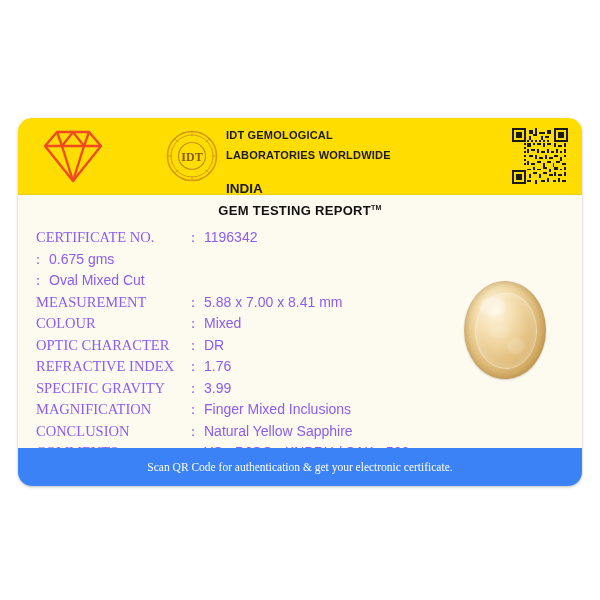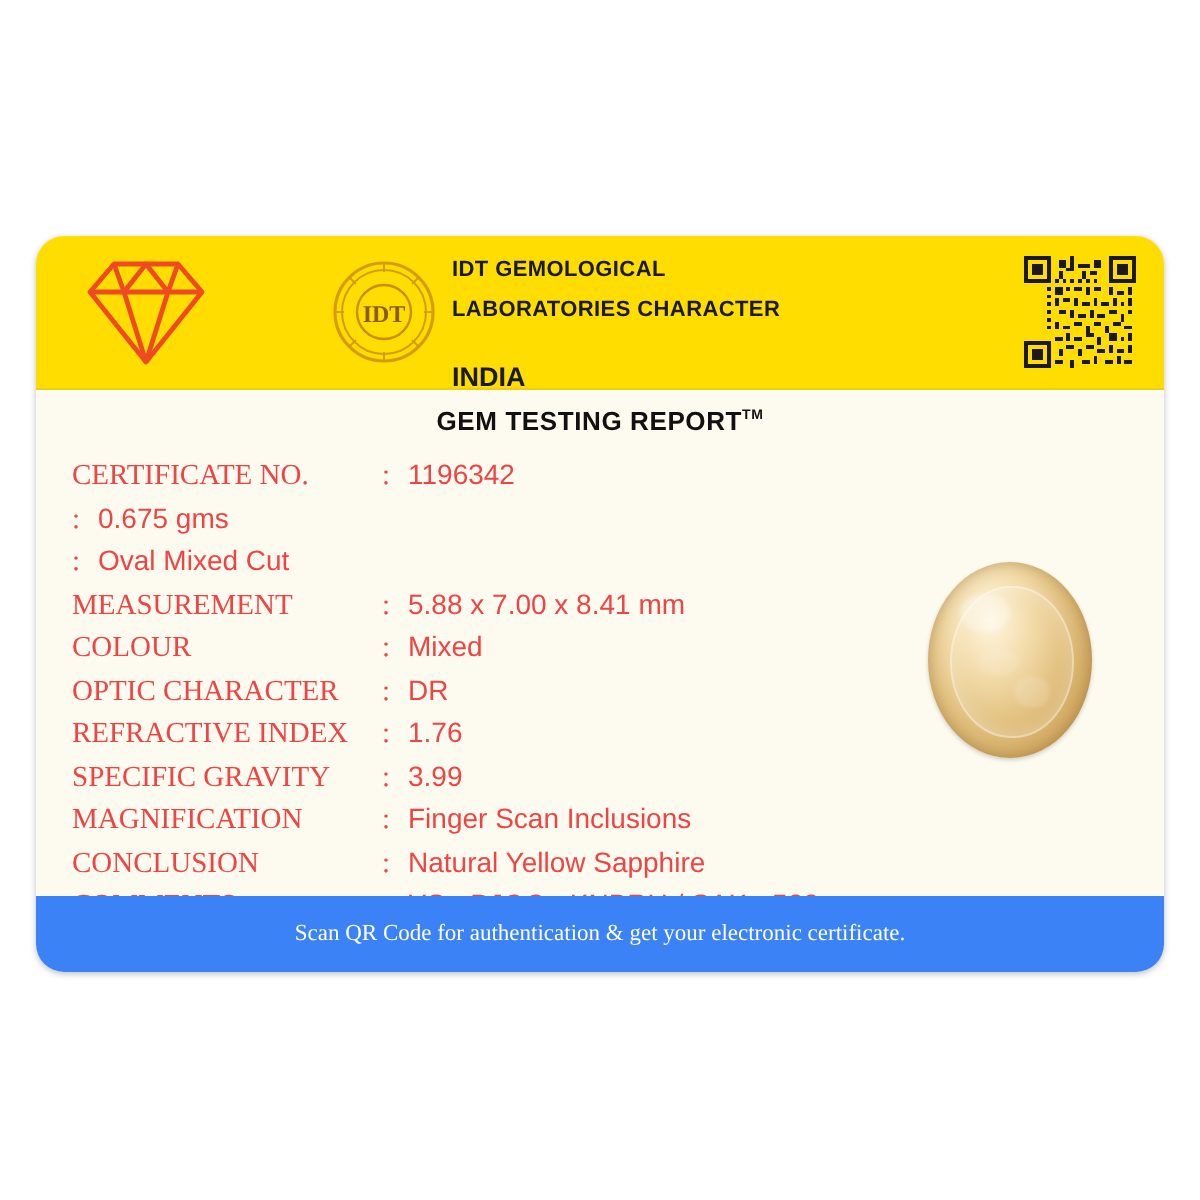--- a/index.html
+++ b/index.html
@@ -104,21 +104,21 @@
     left: 18px;
     top: 34px;
     width: 430px;
   }
 
   .field-row {
     display: flex;
     align-items: baseline;
     height: 21.5px;
     font-size: 13.5px;
-    color: #ef4444;
+    color: #8b5cf6;
   }
   .field-label {
     width: 155px;
     white-space: nowrap;
     font-family: "Liberation Serif", serif;
     font-size: 14.5px;
   }
   .field-colon {
     width: 13px;
     font-family: "Liberation Serif", serif;
@@ -210,21 +210,21 @@
         <path d="M9 9 L12 12"></path>
           <path d="M40 40 L43 43"></path>
         <path d="M43 9 L40 12"></path>
           <path d="M12 40 L9 43"></path>
       </g>
       <text x="26" y="31" text-anchor="middle" font-family="Liberation Serif, serif" font-size="12" font-weight="bold" fill="#8a5a05">IDT</text>
     </svg>
 
     <div id="header-text">
       <div class="line1">IDT GEMOLOGICAL</div>
-      <div class="line2">LABORATORIES CHARACTER</div>
+      <div class="line2">LABORATORIES WORLDWIDE</div>
       <div class="line3">INDIA</div>
     </div>
 
     <svg id="qr-code" viewBox="0 0 29 29" shape-rendering="crispEdges">
       <rect width="29" height="29" fill="#ffdd00"></rect>
       <g fill="#1a1a1a">
 
         <rect x="0" y="0" width="7" height="1"></rect>
           <rect x="0" y="6" width="7" height="1"></rect>
         <rect x="0" y="0" width="1" height="7"></rect>
@@ -365,21 +365,21 @@
         <span class="field-value">1.76</span>
       </div>
       <div class="field-row">
         <span class="field-label">SPECIFIC GRAVITY</span>
         <span class="field-colon">:</span>
         <span class="field-value">3.99</span>
       </div>
       <div class="field-row">
         <span class="field-label">MAGNIFICATION</span>
         <span class="field-colon">:</span>
-        <span class="field-value">Finger Scan Inclusions</span>
+        <span class="field-value">Finger Mixed Inclusions</span>
       </div>
       <div class="field-row">
         <span class="field-label">CONCLUSION</span>
         <span class="field-colon">:</span>
         <span class="field-value">Natural Yellow Sapphire</span>
       </div>
       <div class="field-row">
         <span class="field-label">COMMENTS</span>
         <span class="field-colon">:</span>
         <span class="field-value">YS - PJOC - KNBRU / SAK - 522</span>

